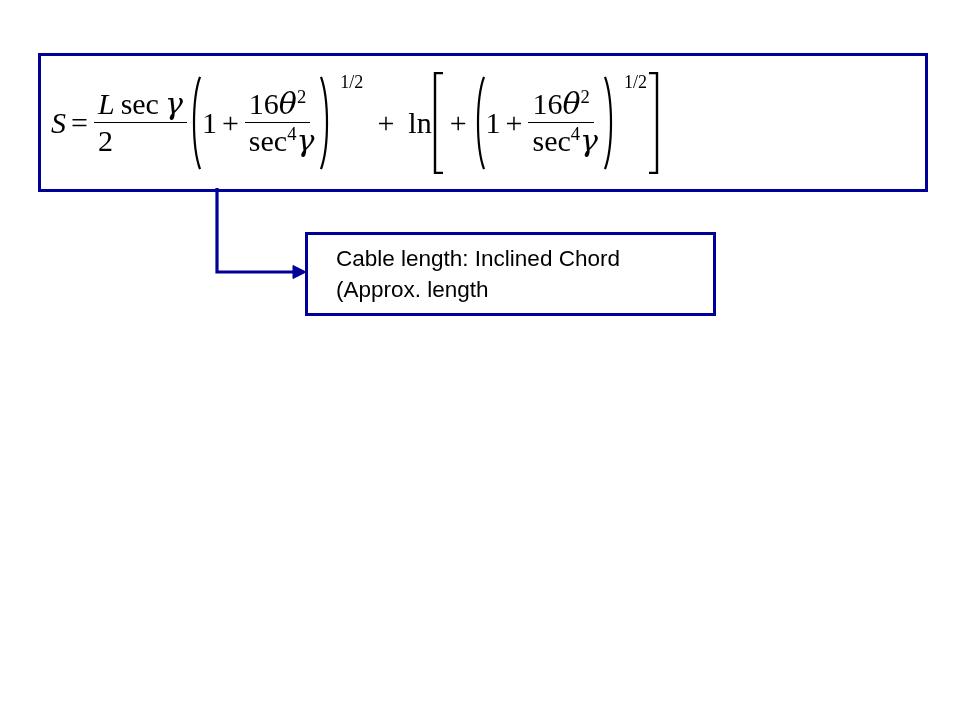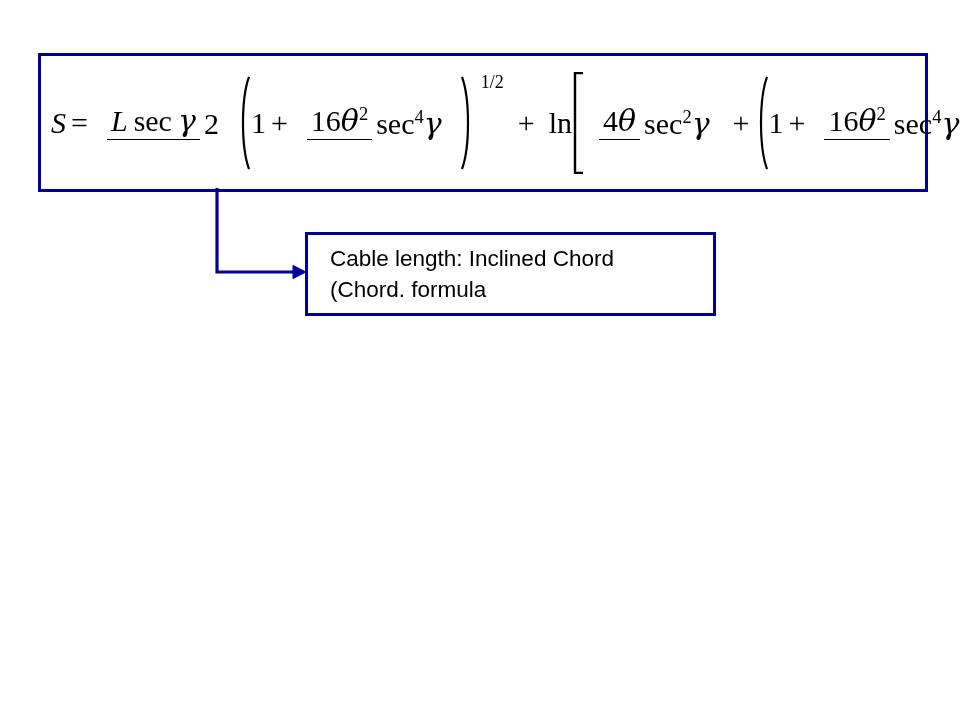--- a/index.html
+++ b/index.html
@@ -57,25 +57,25 @@
   .mi { font-style: italic; }
   .mo { font-style: normal; }
   .mn { font-style: normal; }
   .op { font-style: normal; padding: 0 5px; }
   .opwide { font-style: normal; padding: 0 14px; }
   .gk { font-style: italic; font-family: "DejaVu Serif", "Liberation Serif", serif; }
 
   
   .frac {
     display: inline-flex;
-    flex-direction: row;
-    align-items: center;
+    flex-direction: column;
+    align-items: flex-start;
     justify-content: center;
     vertical-align: middle;
-    margin: 0 14px;
+    margin: 0 1px;
     line-height: 1.06;
   }
   .frac > .num, .frac > .den {
     display: block;
     padding: 0 4px;
     white-space: nowrap;
   }
   .frac > .num { border-bottom: 1.6px solid #000; padding-bottom: 2px; }
   .frac > .den { padding-top: 2px; }
 
@@ -131,21 +131,21 @@
   
   #caption-box {
     position: absolute;
     left: 305px;
     top: 232px;
     width: 411px;
     height: 84px;
     box-sizing: border-box;
     border: 3px solid #000099;
     background: #ffffff;
-    padding: 8px 0 0 22px;
+    padding: 8px 0 0 28px;
   }
   .caption-line {
     display: block;
     color: #000000;
     font-family: "Liberation Sans", sans-serif;
     font-size: 22.5px;
     line-height: 31px;
     white-space: nowrap;
   }
 </style>
@@ -190,24 +190,20 @@
 
       <span class="mo">ln</span>
 
       <span class="grp grp-tallest">
         <span class="brak">
           <svg viewBox="0 0 13 100" preserveAspectRatio="none" xmlns="http://www.w3.org/2000/svg">
             <path d="M11 2 L3 2 L3 98 L11 98" fill="none" stroke="#000" stroke-width="2.4" vector-effect="non-scaling-stroke"></path>
           </svg>
         </span>
 
-        <span class="frac">
-          <span class="num"><span class="mn">4</span><span class="gk">θ</span></span>
-          <span class="den"><span class="mo">sec</span><sup class="sm">2</sup><span class="gk">γ</span></span>
-        </span>
 
         <span class="op">+</span>
 
         <span class="grp grp-tall">
           <span class="paren">
             <svg viewBox="0 0 14 100" preserveAspectRatio="none" xmlns="http://www.w3.org/2000/svg">
               <path d="M12 2 C 4 25, 4 75, 12 98" fill="none" stroke="#000" stroke-width="2.2" vector-effect="non-scaling-stroke"></path>
             </svg>
           </span>
           <span class="mn">1</span>
@@ -236,16 +232,16 @@
 
   <svg id="connector" viewBox="0 0 120 95" xmlns="http://www.w3.org/2000/svg">
 
     <path d="M12 0 L12 84 L92 84" fill="none" stroke="#000099" stroke-width="3.2" stroke-linecap="butt" stroke-linejoin="miter"></path>
 
     <path d="M101 84 L88 77.5 L88 90.5 Z" fill="#000099" stroke="#000099" stroke-width="1"></path>
   </svg>
 
   <div id="caption-box">
     <span class="caption-line">Cable length: Inclined Chord</span>
-    <span class="caption-line">(Chord. formula</span>
+    <span class="caption-line">(Approx. length</span>
   </div>
 
 </div>
 
 </body></html>

